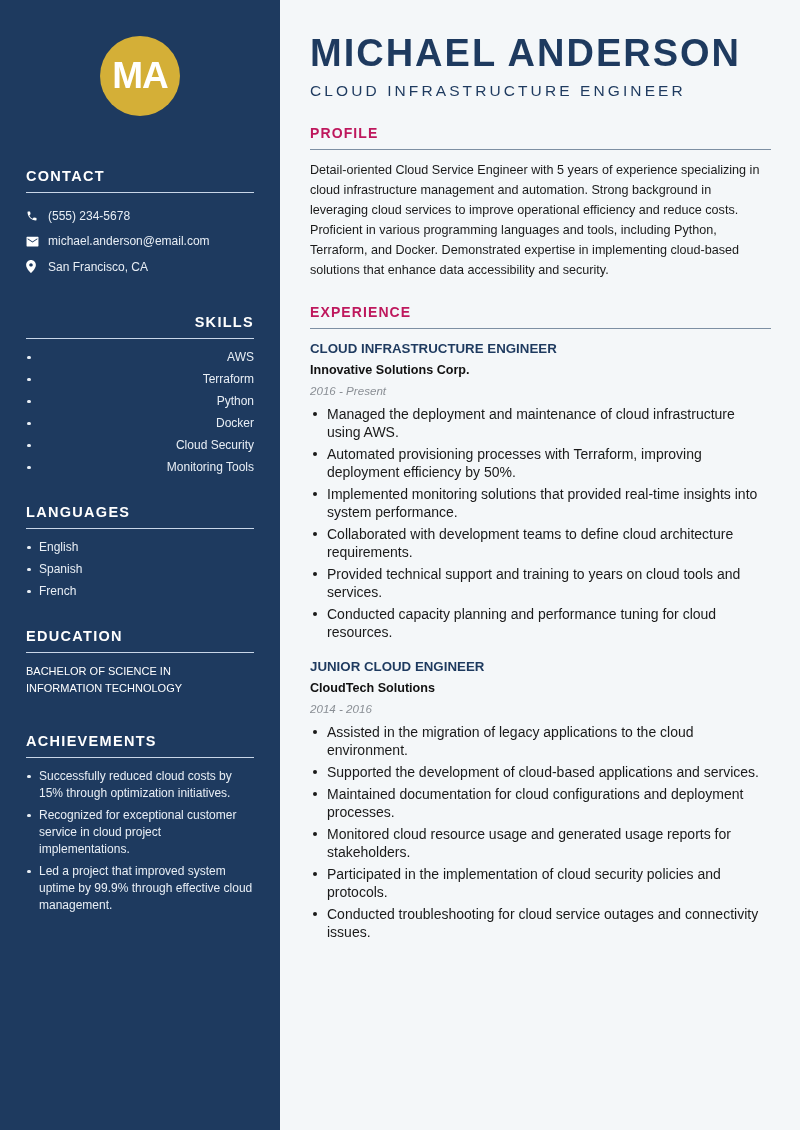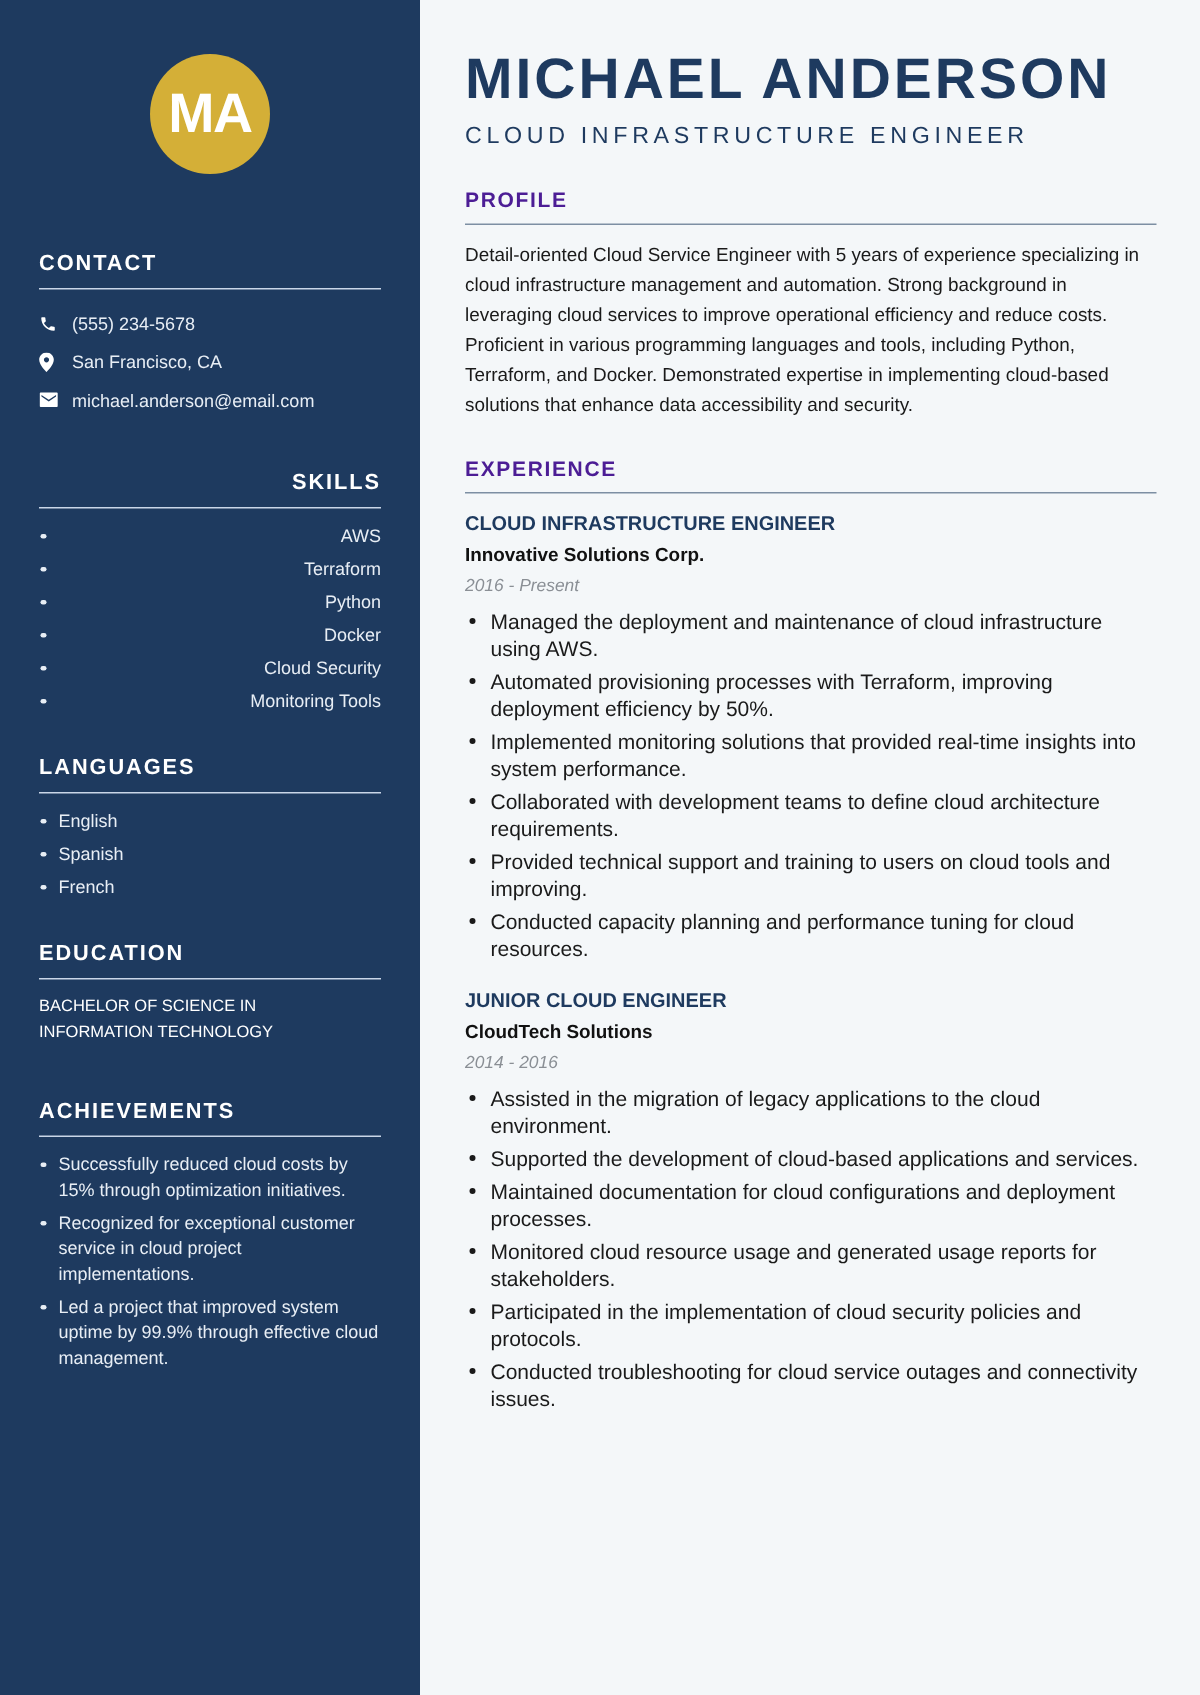--- a/index.html
+++ b/index.html
@@ -25,21 +25,21 @@
     .s-skills { margin-top: 34px; text-align: right; }
     .s-lang { margin-top: 28px; }
     .s-edu { margin-top: 28px; }
     .s-ach { margin-top: 36px; }
 
     
     .main { flex: 1; padding: 0 29px 10px 30px; }
     .name { font-size: 38px; font-weight: bold; color: #1e3a5f; letter-spacing: 2px; margin-top: 33px; line-height: 40px; }
     .title { font-size: 15.5px; letter-spacing: 3.1px; color: #1e3a5f; margin-top: 9px; }
     .section { margin-top: 25px; }
-    .section-heading { font-size: 14px; font-weight: bold; color: #4c1d95; letter-spacing: 1.1px; padding-bottom: 8px; border-bottom: 1.5px solid #7d8fa3; }
+    .section-heading { font-size: 14px; font-weight: bold; color: #be185d; letter-spacing: 1.1px; padding-bottom: 8px; border-bottom: 1.5px solid #7d8fa3; }
     .profile-text { margin-top: 10px; font-size: 12.6px; line-height: 20px; color: #1a1a1a; }
     .s-exp { margin-top: 24px; }
     .job { margin-top: 12px; }
     .job + .job { margin-top: 18px; }
     .job-title { font-size: 13.3px; font-weight: bold; color: #1e3a5f; }
     .company { font-size: 12.6px; font-weight: bold; color: #111111; margin-top: 7px; }
     .dates { font-size: 11.6px; font-style: italic; color: #8a8f95; margin-top: 7px; }
     .duties { list-style: none; margin-top: 8px; }
     .duties li { position: relative; padding-left: 17px; font-size: 14px; line-height: 18px; color: #1a1a1a; margin-bottom: 4px; }
     .duties li::before { content: ""; position: absolute; left: 3px; top: 7px; width: 4px; height: 4px; background: #1a1a1a; border-radius: 50%; }
@@ -59,33 +59,33 @@
         <li class="contact-item">
           <span class="ic">
             <svg width="12" height="12" viewBox="0 0 24 24">
                 <path d="M6.6 10.8c1.4 2.8 3.8 5.1 6.6 6.6l2.2-2.2c.3-.3.7-.4 1-.2 1.1.4 2.3.6 3.6.6.6 0 1 .4 1 1V20c0 .6-.4 1-1 1C10.6 21 3 13.4 3 4c0-.6.4-1 1-1h3.5c.6 0 1 .4 1 1 0 1.3.2 2.5.6 3.6.1.3 0 .7-.2 1L6.6 10.8z"></path>
               </svg>
           </span>
           <span>(555) 234-5678</span>
         </li>
         <li class="contact-item">
           <span class="ic">
+            <svg width="13" height="11" viewBox="0 0 24 20">
+                <path d="M2 1h20c.6 0 1 .4 1 1v16c0 .6-.4 1-1 1H2c-.6 0-1-.4-1-1V2c0-.6.4-1 1-1zm10 9L3 4v2l9 6 9-6V4l-9 6z"></path>
+              </svg>
+          </span>
+          <span>michael.anderson@email.com</span>
+        </li>
+        <li class="contact-item">
+          <span class="ic">
             <svg width="10" height="13" viewBox="0 0 18 24">
                 <path d="M9 0C4 0 0 4 0 9c0 6.8 9 15 9 15s9-8.2 9-15c0-5-4-9-9-9zm0 12.2c-1.8 0-3.2-1.4-3.2-3.2S7.2 5.8 9 5.8s3.2 1.4 3.2 3.2-1.4 3.2-3.2 3.2z"></path>
               </svg>
           </span>
           <span>San Francisco, CA</span>
-        </li>
-        <li class="contact-item">
-          <span class="ic">
-            <svg width="13" height="11" viewBox="0 0 24 20">
-                <path d="M2 1h20c.6 0 1 .4 1 1v16c0 .6-.4 1-1 1H2c-.6 0-1-.4-1-1V2c0-.6.4-1 1-1zm10 9L3 4v2l9 6 9-6V4l-9 6z"></path>
-              </svg>
-          </span>
-          <span>michael.anderson@email.com</span>
         </li>
       </ul>
     </section>
 
     <section class="side-section s-skills">
       <h2 class="side-heading">SKILLS</h2>
       <ul class="bullet-list">
         <li>AWS</li>
         <li>Terraform</li>
         <li>Python</li>
@@ -136,21 +136,21 @@
 
       <div class="job">
         <div class="job-title">CLOUD INFRASTRUCTURE ENGINEER</div>
         <div class="company">Innovative Solutions Corp.</div>
         <div class="dates">2016 - Present</div>
         <ul class="duties">
           <li>Managed the deployment and maintenance of cloud infrastructure using AWS.</li>
           <li>Automated provisioning processes with Terraform, improving deployment efficiency by 50%.</li>
           <li>Implemented monitoring solutions that provided real-time insights into system performance.</li>
           <li>Collaborated with development teams to define cloud architecture requirements.</li>
-          <li>Provided technical support and training to users on cloud tools and improving.</li>
+          <li>Provided technical support and training to years on cloud tools and services.</li>
           <li>Conducted capacity planning and performance tuning for cloud resources.</li>
         </ul>
       </div>
 
       <div class="job">
         <div class="job-title">JUNIOR CLOUD ENGINEER</div>
         <div class="company">CloudTech Solutions</div>
         <div class="dates">2014 - 2016</div>
         <ul class="duties">
           <li>Assisted in the migration of legacy applications to the cloud environment.</li>

